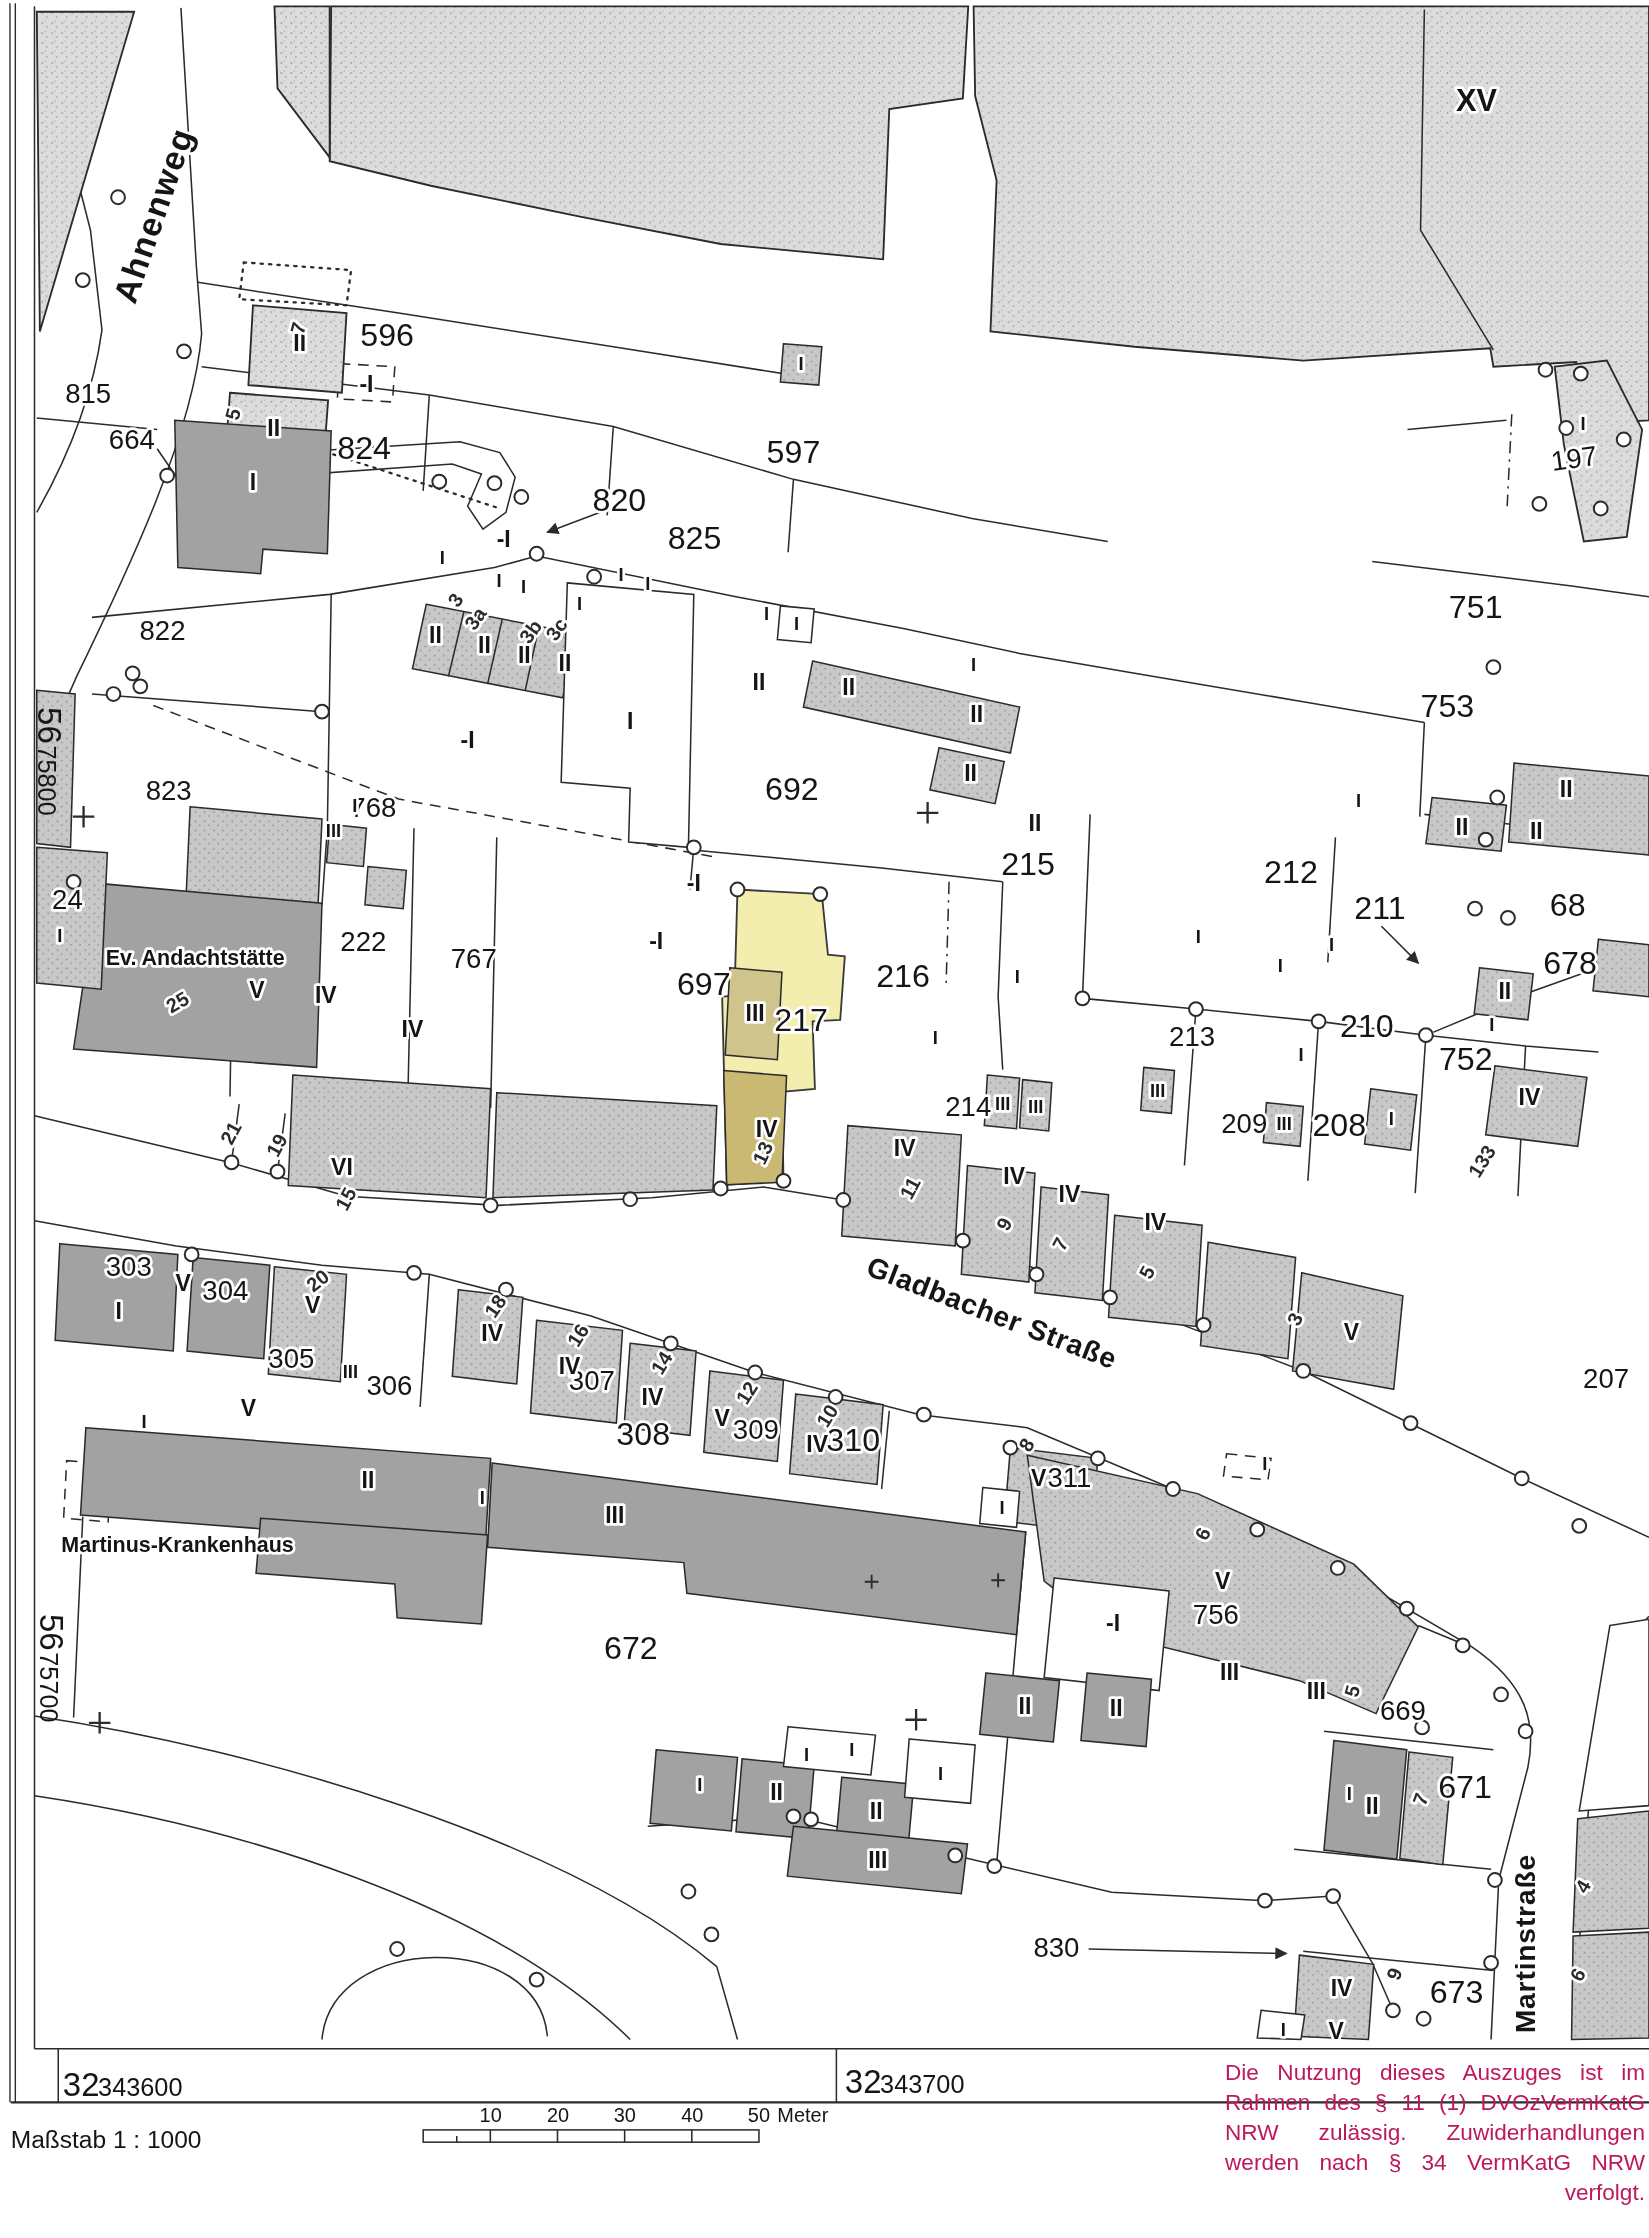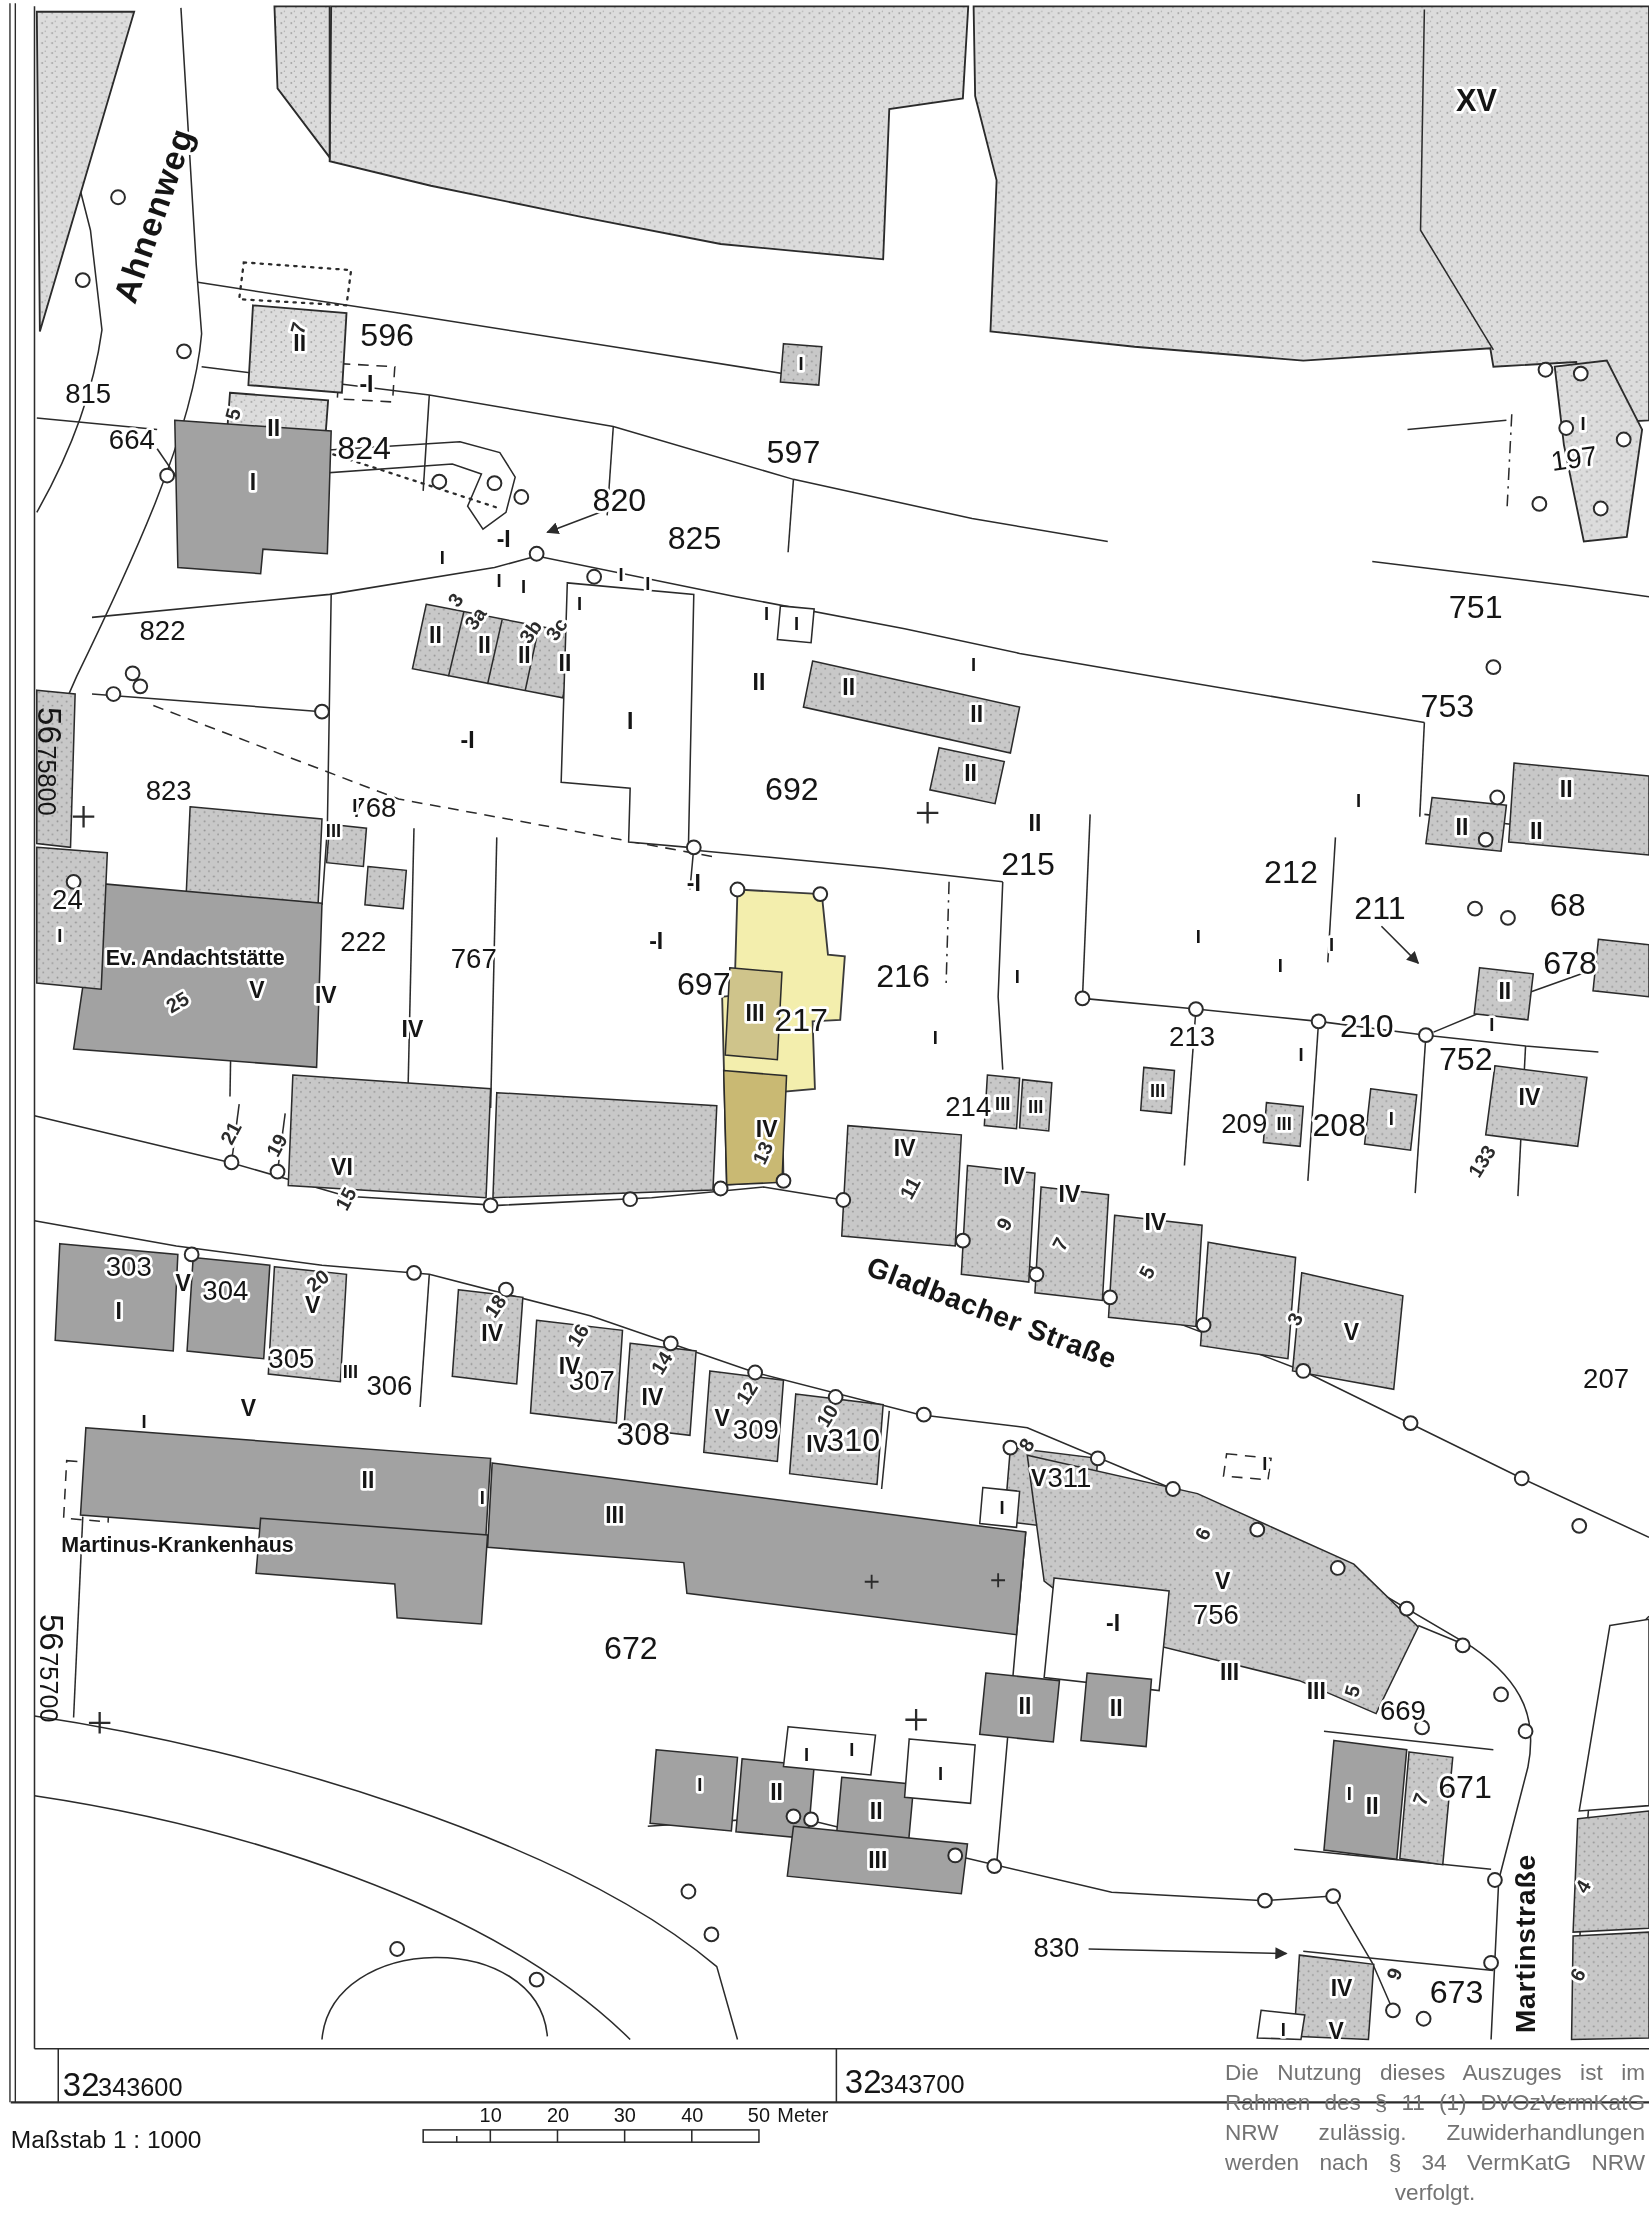--- a/index.html
+++ b/index.html
@@ -28,23 +28,23 @@
   .dashdot{fill:none;stroke:#2b2b2b;stroke-width:2;stroke-dasharray:16 8 3 8}
   .dot{fill:none;stroke:#2b2b2b;stroke-width:3;stroke-dasharray:3 8;stroke-linecap:round}
   .bA{fill:url(#stipA);stroke:#2b2b2b;stroke-width:2.4}
   .bB{fill:url(#stipB);stroke:#2b2b2b;stroke-width:2}
   .bD{fill:#a2a2a2;stroke:#2b2b2b;stroke-width:2}
   .bW{fill:#ffffff;stroke:#2b2b2b;stroke-width:2}
   .cp{fill:#ffffff;stroke:#2b2b2b;stroke-width:2.6}
   .cross{fill:none;stroke:#2b2b2b;stroke-width:3}
   .crossS{fill:none;stroke:#2b2b2b;stroke-width:2.4}
   .sb{fill:#ffffff;stroke:#2b2b2b;stroke-width:2}
-  .legal{position:absolute;left:1225px;top:2058px;width:420px;font-size:22.6px;line-height:30px;color:#737373}
+  .legal{position:absolute;left:1225px;top:2058px;width:420px;font-size:22.6px;line-height:30px;color:#be185d}
   .legal .jl{text-align:justify;text-align-last:justify}
-  .legal .ll{text-align:center}
+  .legal .ll{text-align:right}
 </style>
 </head>
 <body>
 
 <div class="page">
 <svg width="1649" height="2239" viewBox="0 0 2151 2920">
 <defs>
   <pattern id="stipA" width="13" height="13" patternUnits="userSpaceOnUse">
     <rect width="13" height="13" fill="#dcdcdc"></rect>
     <circle cx="3" cy="4" r="1.3" fill="#a5a5a5"></circle>

